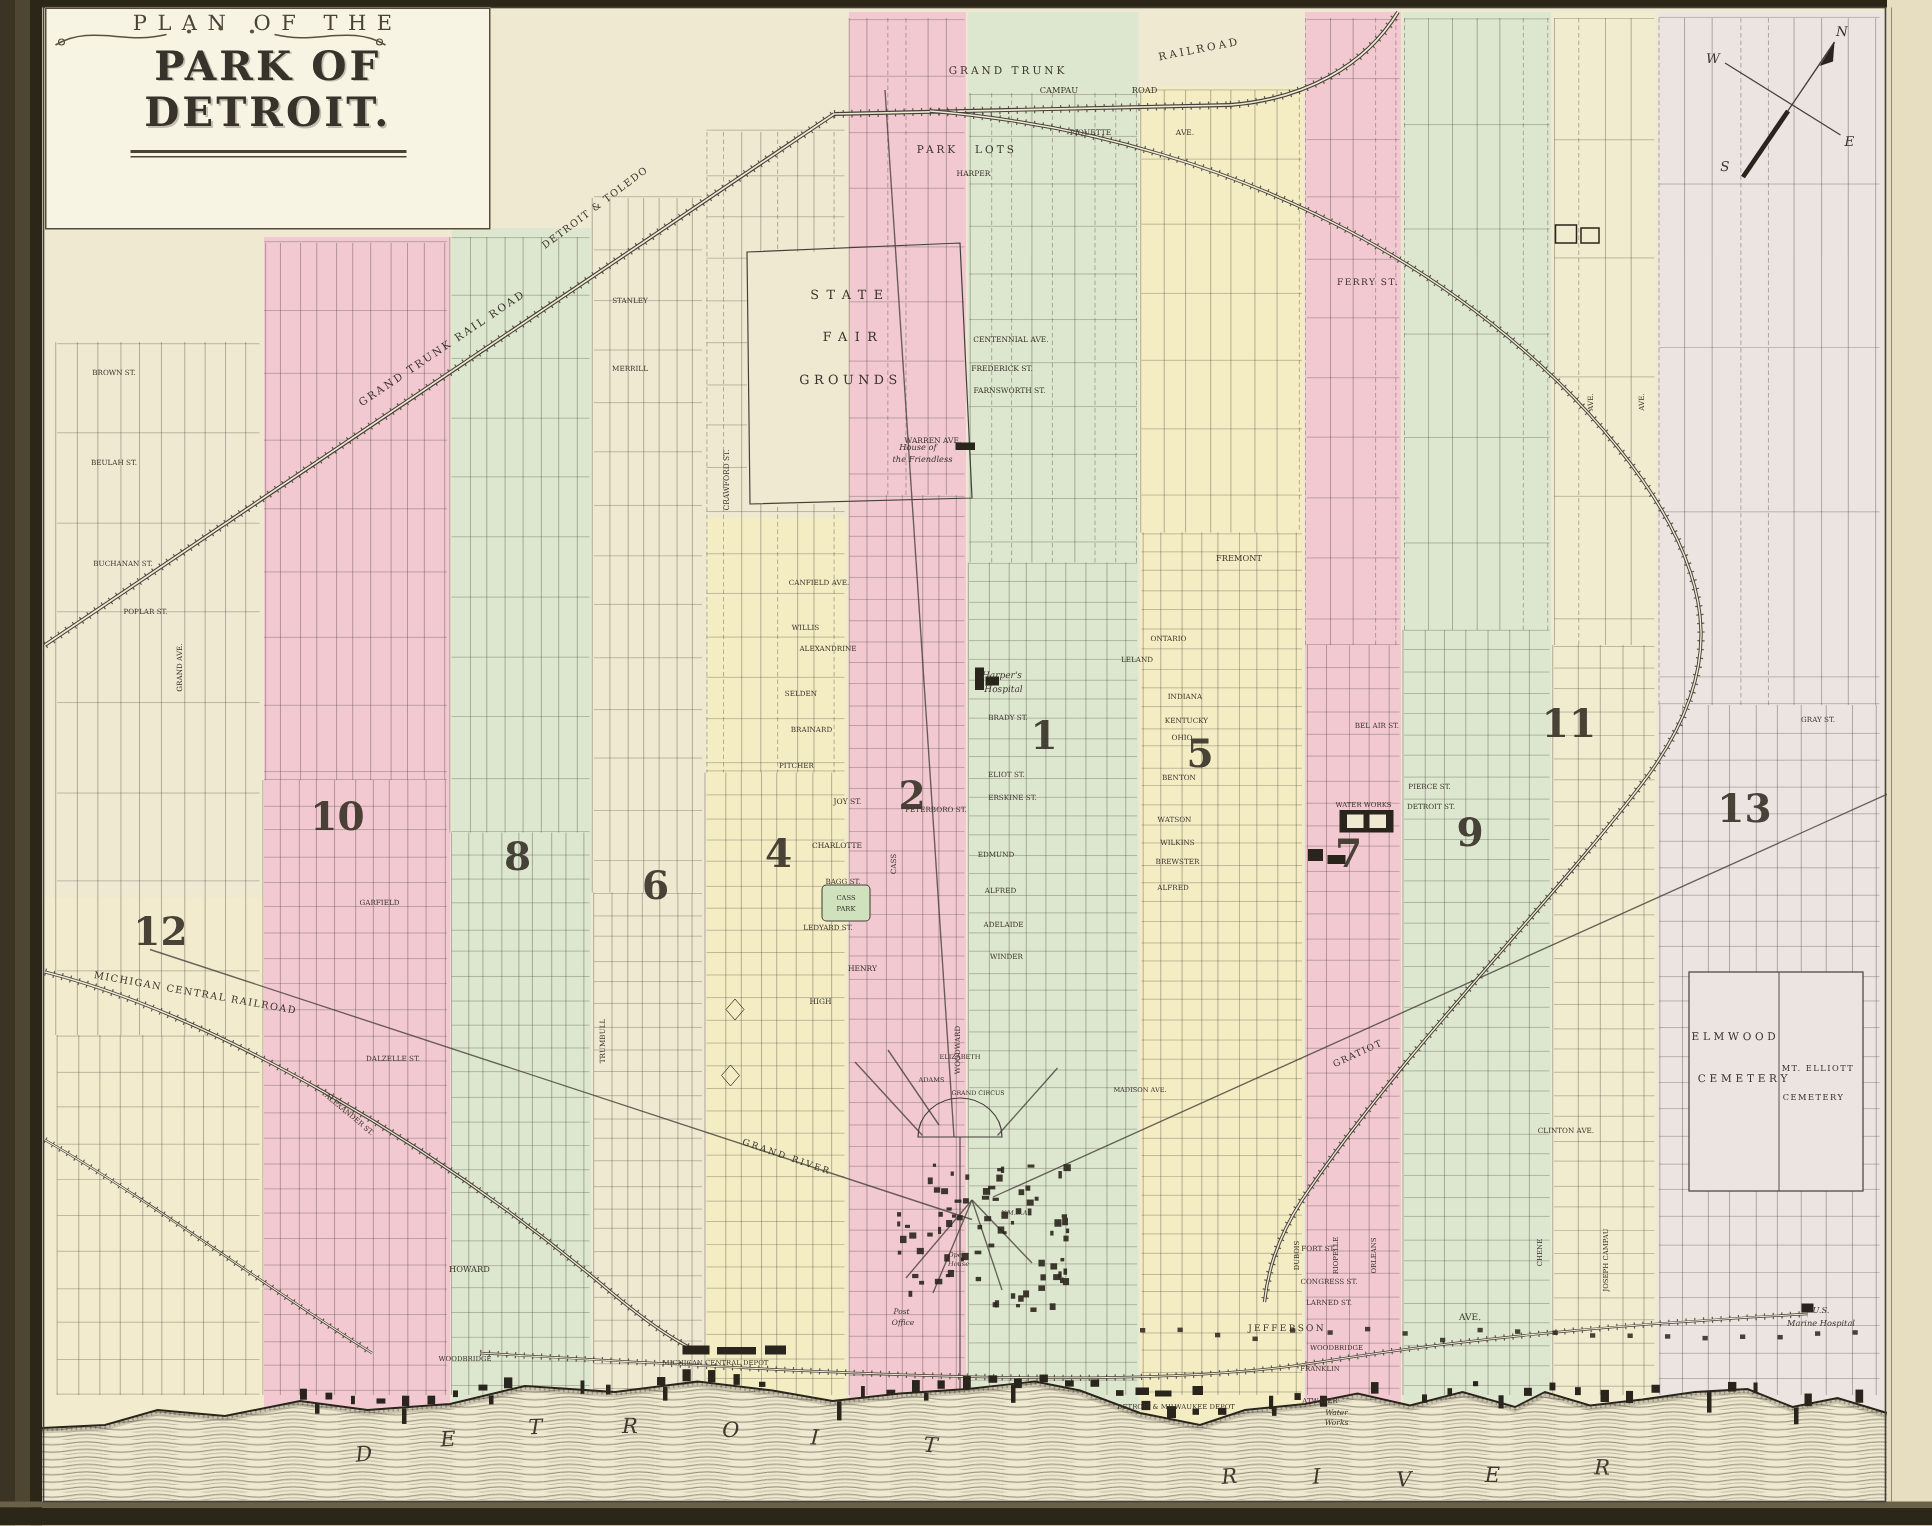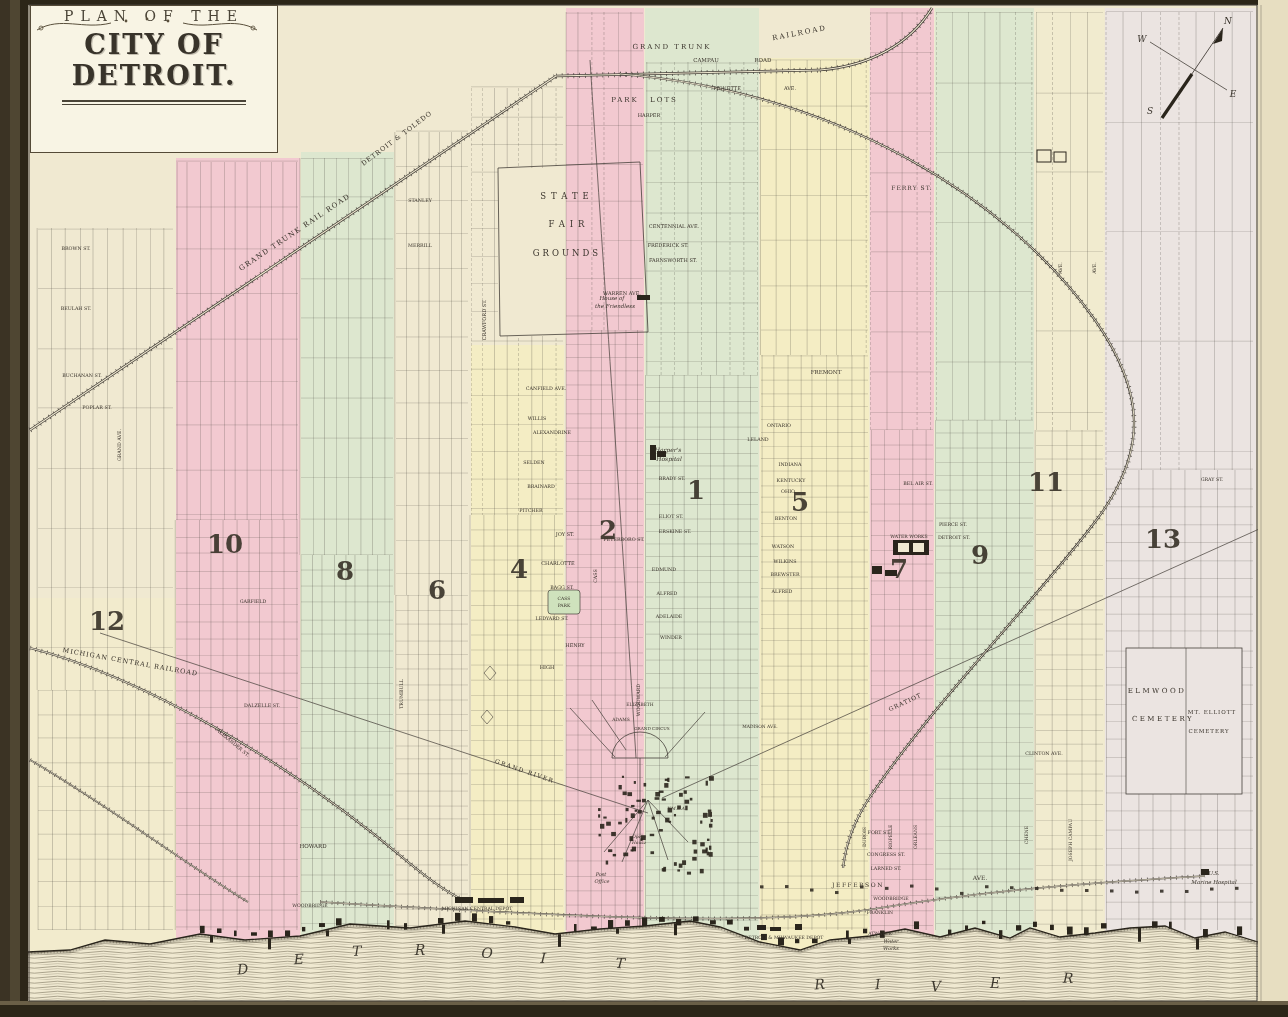--- a/index.html
+++ b/index.html
@@ -1,19 +1,19 @@
 <!DOCTYPE html>
 <html><head>
 <meta charset="utf-8">
 <style>
   html,body{margin:0;padding:0;background:#cfc5a2;}
   .stage{position:relative;width:1288px;height:1017px;background:#f0e9d1;overflow:hidden;
          font-family:"DejaVu Serif","Liberation Serif",serif;}
   .stage svg{position:absolute;left:0;top:0;}
-  .cartouche{position:absolute;left:30px;top:5px;width:248px;height:148px;
+  .cartouche{position:absolute;left:30px;top:5px;width:297px;height:148px;
              background:#f8f4e4;border:1px solid #544a37;box-sizing:border-box;z-index:5;}
   .flourish{display:block;margin:8px auto 0;}
   .t1{text-align:center;font-size:14px;letter-spacing:7px;color:#4a4437;margin-top:2px;}
   .t2{text-align:center;font-size:27px;font-weight:bold;letter-spacing:2px;color:#38332a;
       margin-top:5px;text-shadow:1.2px 1.2px 0 rgba(56,51,42,.28);}
   .rules{width:184px;margin:9px auto 0;border-top:2.5px solid #4a4437;}
   .rules::after{content:"";display:block;margin-top:2px;border-top:1px solid #4a4437;}
 </style>
 </head>
 <body>
@@ -1134,16 +1134,16 @@
     <svg class="flourish" width="232" height="20" viewBox="0 0 232 20">
       <path d="M6 16 C 30 2, 52 16, 80 9" fill="none" stroke="#5a503c" stroke-width="1"></path>
       <path d="M226 16 C 202 2, 180 16, 152 9" fill="none" stroke="#5a503c" stroke-width="1"></path>
       <circle cx="95" cy="7" r="1.4" fill="#5a503c"></circle>
         <circle cx="116" cy="5" r="1.4" fill="#5a503c"></circle>
       <circle cx="137" cy="7" r="1.4" fill="#5a503c"></circle>
       <circle cx="10" cy="14" r="2" fill="none" stroke="#5a503c" stroke-width="0.8"></circle>
       <circle cx="222" cy="14" r="2" fill="none" stroke="#5a503c" stroke-width="0.8"></circle>
     </svg>
     <div class="t1">PLAN OF THE</div>
-    <div class="t2">CITY OF DETROIT.</div>
+    <div class="t2">PARK OF DETROIT.</div>
     <div class="rules"></div>
   </div>
 </div>
 
 </body></html>

